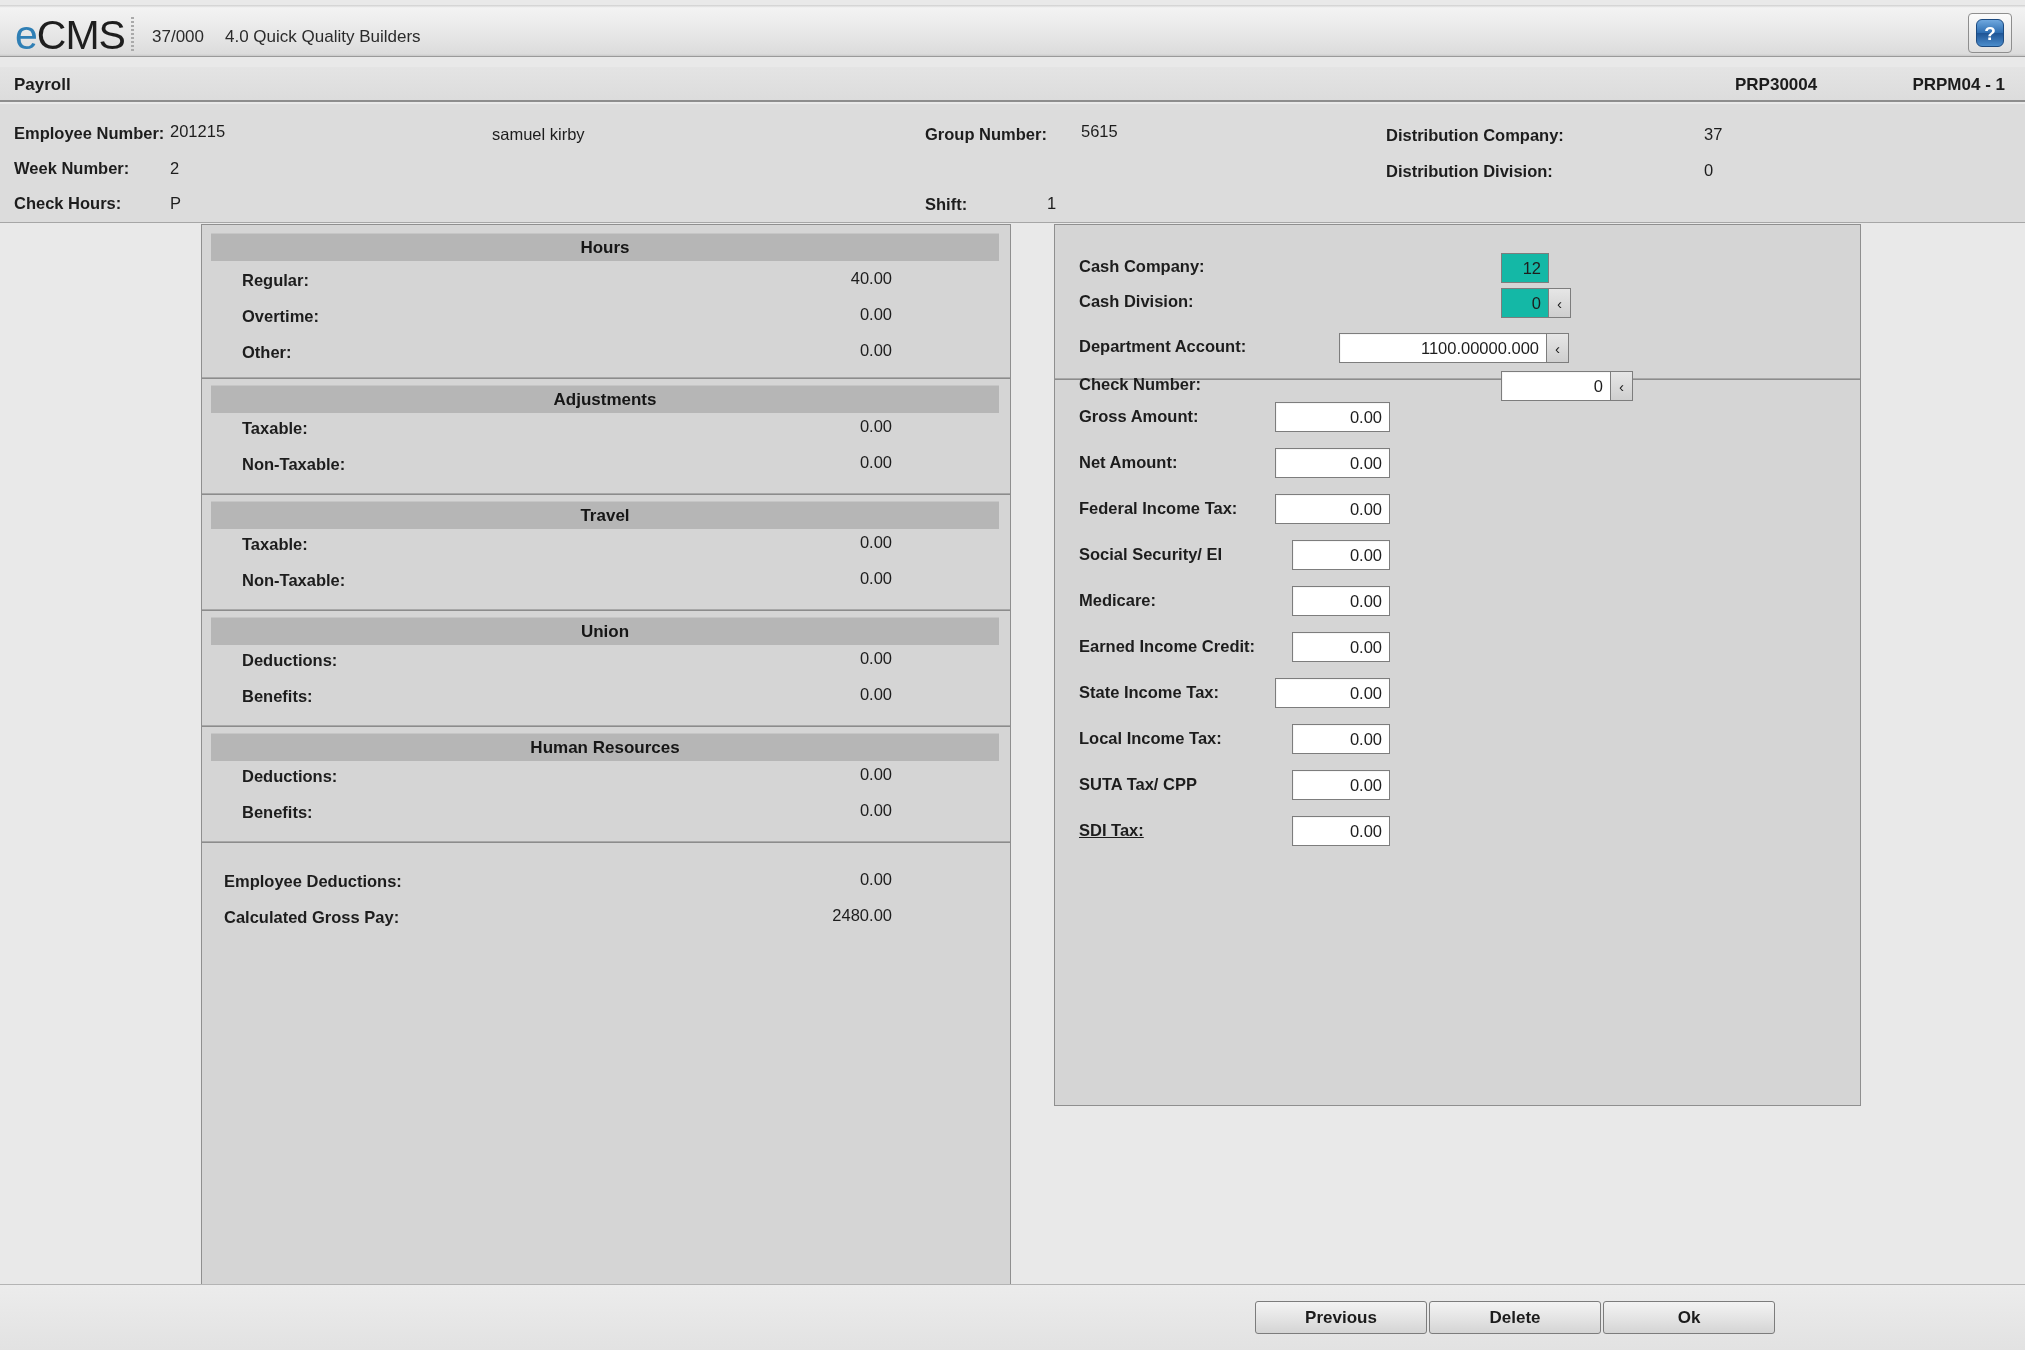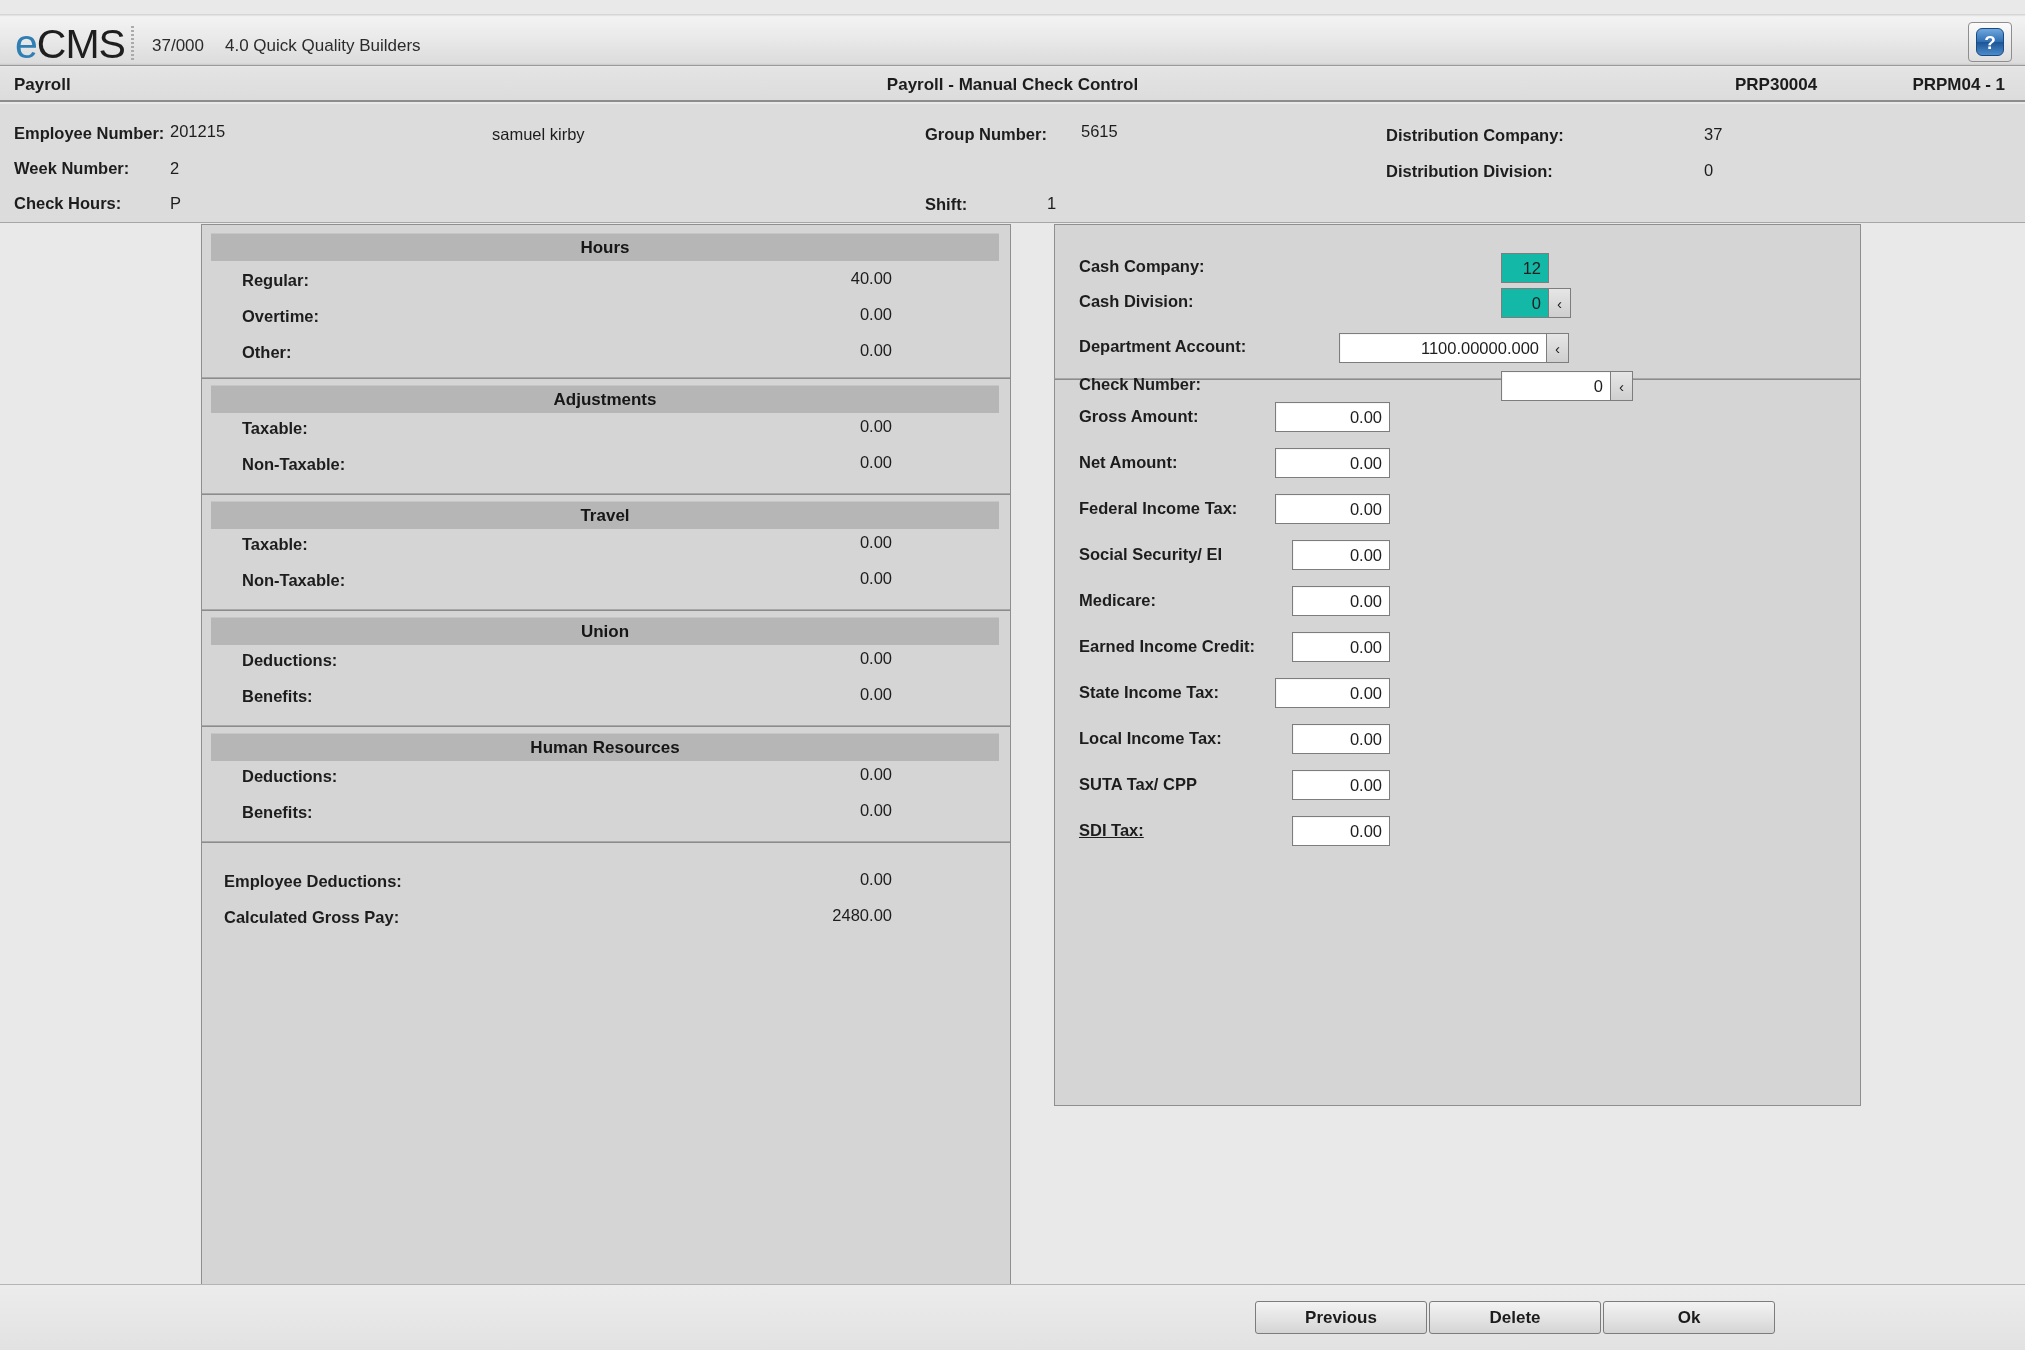--- a/index.html
+++ b/index.html
@@ -5,21 +5,21 @@
   * { box-sizing: border-box; margin: 0; padding: 0; }
   html, body {
     width: 2025px; height: 1350px;
     background: #e9e9e9;
     font-family: "Liberation Sans", sans-serif;
     overflow: hidden;
   }
 
   
   .brandbar {
-    position: absolute; left: 0; top: 14px; width: 2025px; height: 52px;
+    position: absolute; left: 0; top: 5px; width: 2025px; height: 52px;
     background: linear-gradient(to bottom, #f4f4f4 0%, #eaeaea 45%, #dcdcdc 96%, #c8c8c8 100%);
     border-bottom: 1px solid #9a9a9a;
   }
   .brandbar:before {
     content: ""; position: absolute; left: 0; top: 0; width: 100%; height: 3px;
     background: linear-gradient(to bottom, #cfcfcf, #f6f6f6);
   }
   .logo {
     position: absolute; left: 15px; top: 6px;
     font-size: 41px; letter-spacing: -1px; line-height: 48px;
@@ -154,21 +154,20 @@
   <div class="logo-sep"></div>
   <div class="ctx-num">37/000</div>
   <div class="ctx-name">4.0 Quick Quality Builders</div>
   <div class="help-btn">
     <div class="help-glyph">?</div>
   </div>
 </div>
 
 <div class="titlestrip">
   <div class="t-left">Payroll</div>
-  <div class="t-center">Payroll - Manual Check Control</div>
   <div class="t-prog">PRP30004</div>
   <div class="t-screen">PRPM04 - 1</div>
 </div>
 
 <div class="headerinfo">
   <div class="hlabel" style="left:14px;  top:20px;">Employee Number:</div>
   <div class="hvalue" style="left:170px; top:18px;">201215</div>
   <div class="hvalue" style="left:492px; top:21px;">samuel kirby</div>
 
   <div class="hlabel" style="left:14px;  top:55px;">Week Number:</div>

